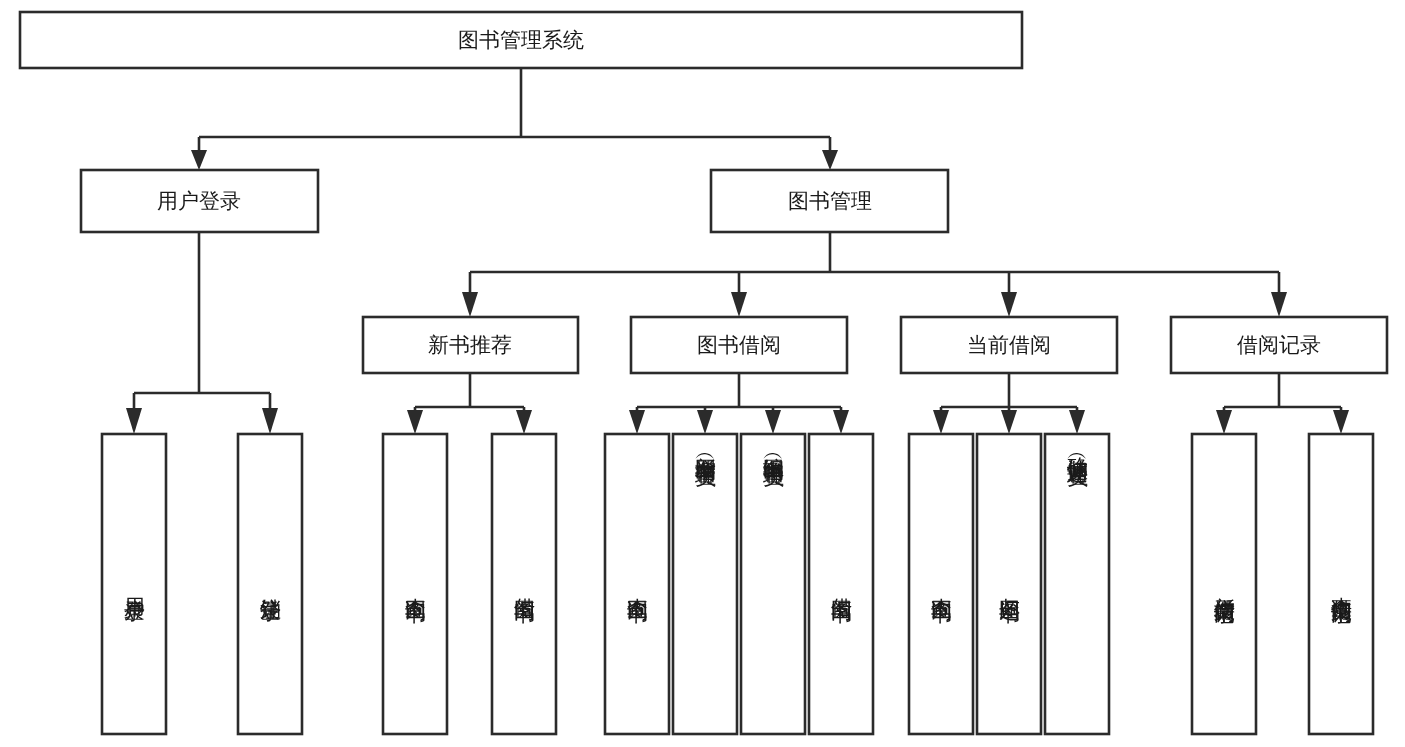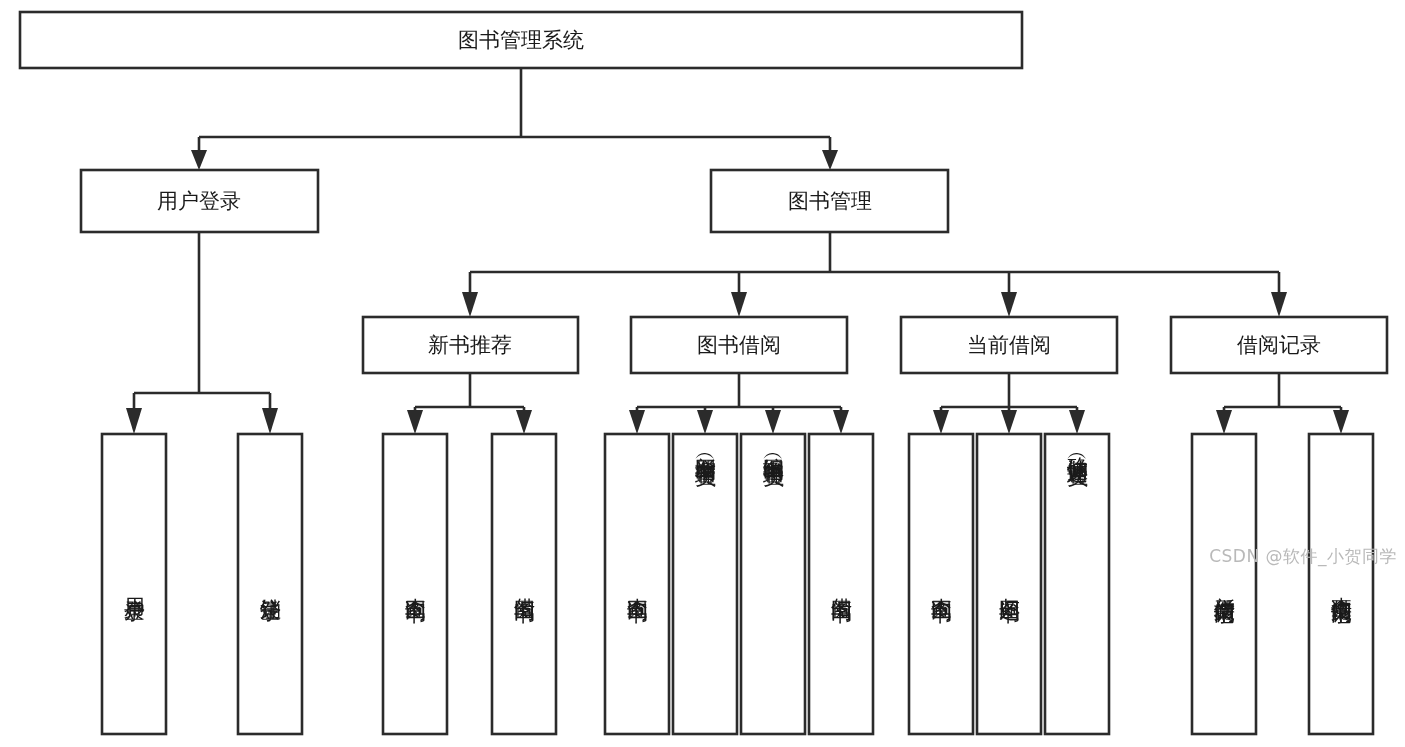--- a/index.html
+++ b/index.html
@@ -235,15 +235,14 @@
     <span class="vtext" style="margin-top:6px;">确认归还（管理员）</span>
   </div>
 
   <div class="vtext-wrap" style="left:1192px; top:434px; width:64px; height:300px;">
     <span class="vtext">新增借阅记录</span>
   </div>
   <div class="vtext-wrap" style="left:1309px; top:434px; width:64px; height:300px;">
     <span class="vtext">查询借阅记录</span>
   </div>
 
-  <div class="watermark">CSDN @软件_小贺同学</div>
 
 </div>
 
 </body></html>

